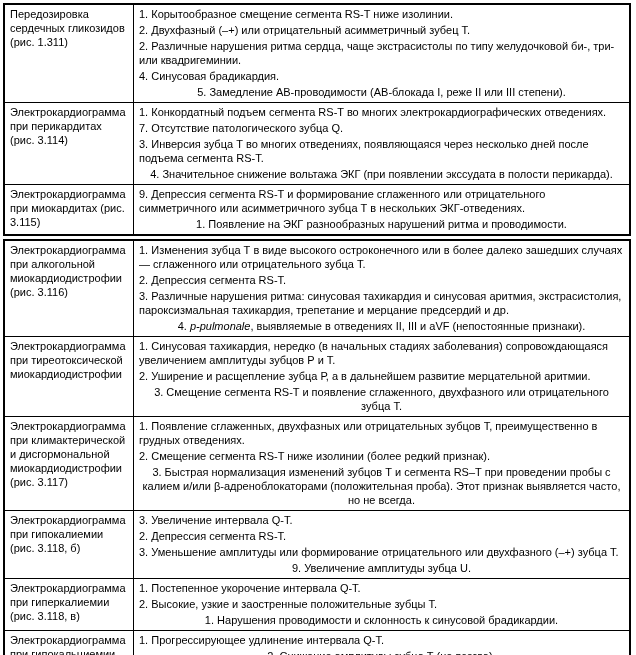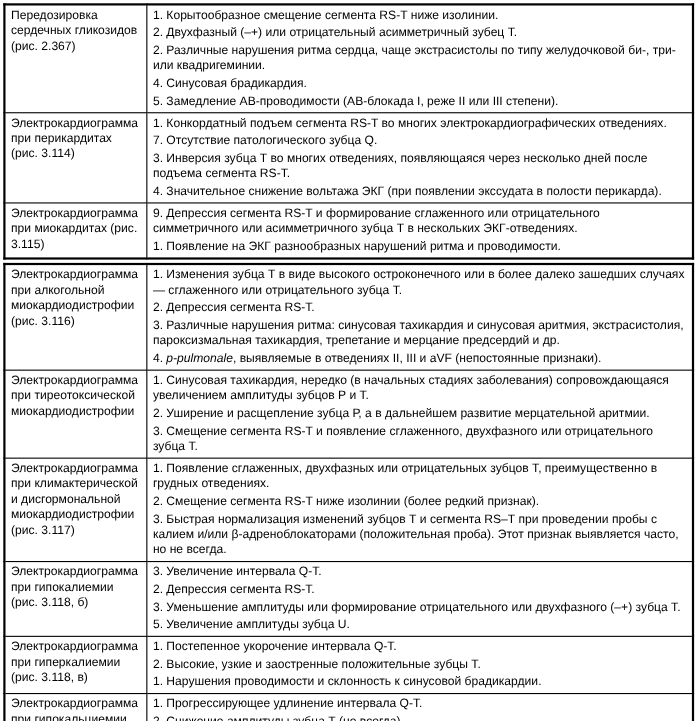--- a/index.html
+++ b/index.html
@@ -37,35 +37,36 @@
     line-height: 14px;
   }
   td.condition-cell {
     width: 118px;
   }
   td.findings-cell p.item {
     margin: 0 0 2px 0;
   }
   td.findings-cell p.item:last-child {
     margin-bottom: 0;
+    text-align: center;
   }
   .condition-text {
     display: block;
   }
 </style>
 </head>
 <body>
 
 <div class="page">
   <div>
       <table class="cond-table">
         <tbody>
           <tr>
             <td class="condition-cell">
-              <span class="condition-text">Передозировка сердечных гликозидов (рис. 2.367)</span>
+              <span class="condition-text">Передозировка сердечных гликозидов (рис. 1.311)</span>
             </td>
             <td class="findings-cell">
               <p class="item">1. Корытообразное смещение сегмента RS-T ниже изолинии.</p>
               <p class="item">2. Двухфазный (–+) или отрицательный асимметричный зубец Т.</p>
               <p class="item">2. Различные нарушения ритма сердца, чаще экстрасистолы по типу желудочковой би-, три- или квадригеминии.</p>
               <p class="item">4. Синусовая брадикардия.</p>
               <p class="item">5. Замедление АВ-проводимости (АВ-блокада I, реже II или III степени).</p>
             </td>
           </tr>
           <tr>
@@ -124,21 +125,21 @@
             </td>
           </tr>
           <tr>
             <td class="condition-cell">
               <span class="condition-text">Электрокардиограмма при гипокалиемии (рис. 3.118, б)</span>
             </td>
             <td class="findings-cell">
               <p class="item">3. Увеличение интервала Q-T.</p>
               <p class="item">2. Депрессия сегмента RS-T.</p>
               <p class="item">3. Уменьшение амплитуды или формирование отрицательного или двухфазного (–+) зубца Т.</p>
-              <p class="item">5. Увеличение амплитуды зубца U.</p>
+              <p class="item">9. Увеличение амплитуды зубца U.</p>
             </td>
           </tr>
           <tr>
             <td class="condition-cell">
               <span class="condition-text">Электрокардиограмма при гиперкалиемии (рис. 3.118, в)</span>
             </td>
             <td class="findings-cell">
               <p class="item">1. Постепенное укорочение интервала Q-T.</p>
               <p class="item">2. Высокие, узкие и заостренные положительные зубцы Т.</p>
               <p class="item">1. Нарушения проводимости и склонность к синусовой брадикардии.</p>

